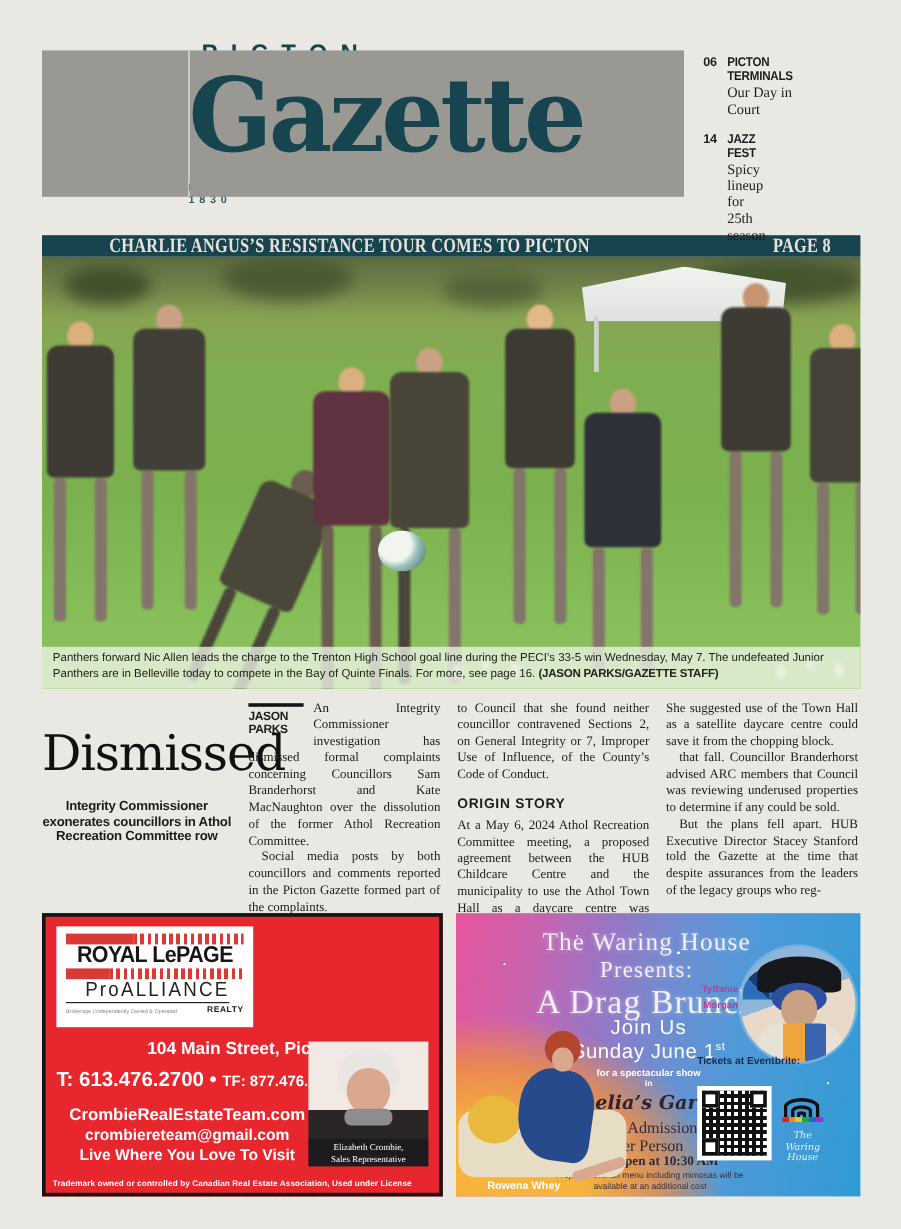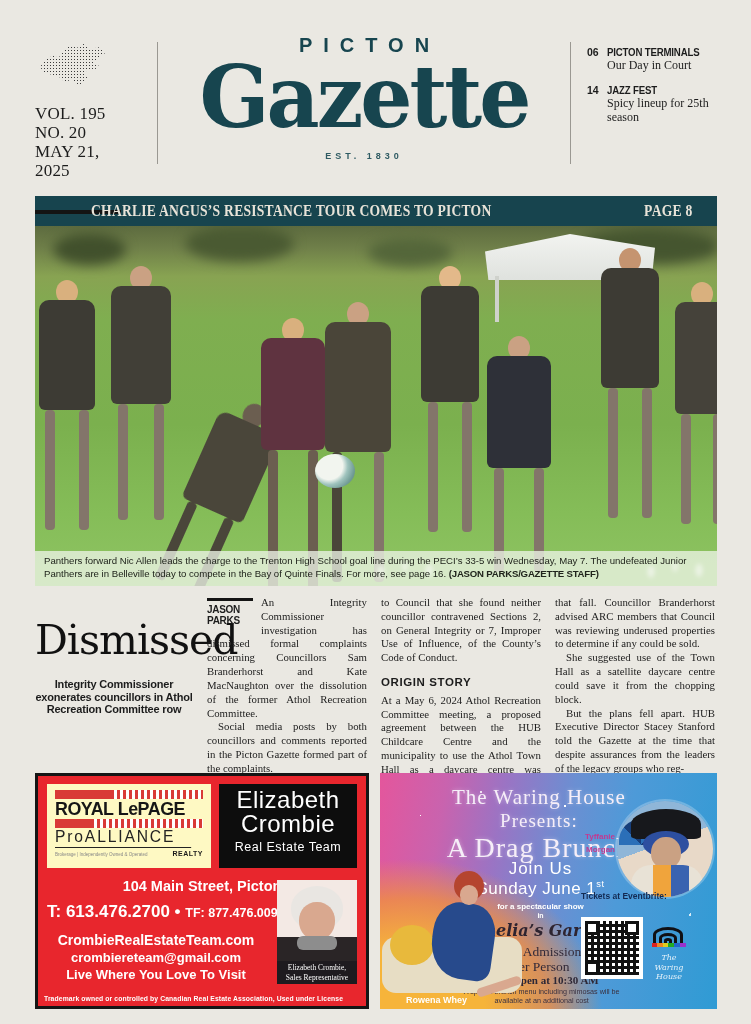--- a/index.html
+++ b/index.html
@@ -26,21 +26,21 @@
   .m-picton { font-weight:700; font-size:20px; letter-spacing:11px; text-indent:11px; }
   .m-gazette { font-family:"DejaVu Serif", serif; font-weight:700; font-size:82px; line-height:0.95; letter-spacing:-3px; margin-top:2px; transform:scaleY(1.04); }
   .m-est { font-size:9px; letter-spacing:4px; color:#2f5b63; margin-top:14px; font-weight:700; }
   .h-right { padding:46px 0 0 16px; }
   .idx-item { display:grid; grid-template-columns:20px 1fr; margin-bottom:11px; }
   .idx-num, .idx-title { font-weight:700; font-size:10.5px; letter-spacing:-0.2px; }
   .idx-title { transform:scaleX(0.92); transform-origin:left; }
   .idx-sub { grid-column:2; font-family:"Liberation Serif", serif; font-size:12px; line-height:1.15; margin-top:1px; }
 
   
-  .banner { height:30px; background:#17444e; display:flex; align-items:center; justify-content:space-between; padding:0 24px 0 56px; color:#e8e3d8; }
+  .banner { height:18px; background:#17444e; display:flex; align-items:center; justify-content:space-between; padding:0 24px 0 56px; color:#e8e3d8; }
   .banner span { font-family:"Liberation Serif", serif; font-weight:700; font-size:17px; letter-spacing:0.3px; transform:scaleX(0.8); display:inline-block; transform-origin:left; white-space:nowrap; }
   .banner .b-page { transform-origin:right; }
 
   
   .photo { position:relative; height:360px; overflow:hidden;
     background:linear-gradient(180deg,#5d6b3f 0%, #6f7f49 6%, #88a352 14%, #7fae50 26%, #7bb04e 55%, #85bd58 80%, #8fc463 100%);
   }
   .ph-trees { position:absolute; left:0; top:0; width:100%; height:58px; filter:blur(6px);
     background:radial-gradient(60px 26px at 8% 40%, #41502c 0 60%, transparent 61%),
                radial-gradient(90px 30px at 30% 30%, #4a5a32 0 60%, transparent 61%),
@@ -75,40 +75,40 @@
     font-family:"Liberation Sans", sans-serif; font-weight:700; font-size:10px; line-height:1.1; letter-spacing:-0.3px; }
   .subhead { font-family:"Liberation Sans", sans-serif; font-weight:700; font-size:11.5px; letter-spacing:0.6px; margin:10px 0 4px; text-align:left; }
   .continued { position:absolute; right:0; bottom:2px; font-family:"Liberation Sans", sans-serif; font-weight:700; font-size:9px; letter-spacing:-0.2px; }
 
   
   .ads { display:grid; grid-template-columns:334px 337px; column-gap:11px; margin-top:9px; height:236px; }
 
   
   .ad-crombie { border:3px solid #151515; background:#e8262d; position:relative; padding:8px 9px; }
   .cr-top { display:flex; gap:8px; }
-  .rl-box { background:#fef9c3; width:164px; height:84px; padding:6px 8px 4px; }
+  .rl-box { background:#ffffff; width:164px; height:84px; padding:6px 8px 4px;text-align:right; }
   .rl-bar { height:9px; display:flex; }
   .rl-bar .solid { background:#d93a36; width:38%; }
   .rl-bar .stripes { flex:1; background:repeating-linear-gradient(90deg,#d93a36 0 3px,#fff 3px 6px); }
   .rl-name { font-weight:700; font-size:19px; letter-spacing:-0.5px; color:#161616; line-height:1.05; transform:scaleX(0.94); transform-origin:left; white-space:nowrap; }
   .rl-pro { font-size:17px; letter-spacing:2px; color:#232323; border-bottom:1.5px solid #232323; line-height:1.1; transform:scaleX(0.92); transform-origin:left; white-space:nowrap; }
   .rl-small { font-size:4.5px; color:#888; display:flex; justify-content:space-between; align-items:flex-end; margin-top:2px; }
   .rl-small b { color:#1a1a1a; font-size:7px; letter-spacing:0.5px; }
   .ec-box { background:#0d0d0d; flex:1; color:#fff; text-align:center; padding-top:4px; height:84px; }
   .ec-name { font-size:24px; line-height:1.02; letter-spacing:0.5px; font-family:"Liberation Sans", sans-serif; }
   .ec-team { font-size:12.5px; margin-top:3px; letter-spacing:0.5px; }
   .cr-address { color:#fff; font-weight:700; font-size:14.5px; text-align:center; margin:10px 0 8px; }
   .cr-cols { display:flex; }
   .cr-left { width:218px; text-align:center; color:#fff; }
   .cr-phone { font-weight:700; font-size:17px; white-space:nowrap; text-align:left; }
   .cr-phone .tf { font-size:12.5px; }
   .cr-web { font-weight:700; font-size:14px; margin-top:10px; }
   .cr-email { font-weight:700; font-size:13px; margin-top:2px; }
   .cr-tag { font-weight:700; font-size:13px; margin-top:2px; }
-  .cr-photo { position:absolute; right:9px; bottom:22px; width:80px; height:104px; background:linear-gradient(180deg,#f3e9e4 0 55%, #2a2526 55% 100%); overflow:hidden; }
+  .cr-photo { position:absolute; right:9px; bottom:22px; width:100px; height:104px; background:linear-gradient(180deg,#f3e9e4 0 55%, #2a2526 55% 100%); overflow:hidden; }
   .cr-hair { position:absolute; left:50%; top:6px; transform:translateX(-50%); width:52px; height:44px; border-radius:50% 50% 46% 46%; background:#e9e6e2; }
   .cr-face { position:absolute; left:50%; top:22px; transform:translateX(-50%); width:36px; height:38px; border-radius:48%; background:#d9a88f; }
   .cr-neck { position:absolute; left:50%; top:56px; transform:translateX(-50%); width:40px; height:14px; background:#8d8d8d; border-radius:6px; }
   .cr-cap { position:absolute; left:0; bottom:0; width:100%; background:rgba(20,20,25,0.55); color:#fff;
     font-family:"Liberation Serif", serif; font-size:7.5px; text-align:center; line-height:1.25; padding:2px 0; }
   .cr-disc { position:absolute; left:6px; bottom:4px; color:#fff; font-weight:700; font-size:6.8px; letter-spacing:0.1px; }
 
   
   .ad-waring { position:relative; overflow:hidden; color:#fff;
     background:
@@ -176,31 +176,20 @@
     background:linear-gradient(90deg,#d22 0 16%, #e82 16% 32%, #dc2 32% 48%, #2a2 48% 64%, #26c 64% 82%, #93c 82% 100%); }
   .w-wh-logo { font-family:"DejaVu Serif", serif; font-style:italic; font-size:8px; color:rgba(255,255,255,0.85); margin-top:6px; text-align:center; width:40px; line-height:1.2; }
   sup { font-size:0.55em; }
 </style>
 </head>
 <body>
 
 <div class="page">
 
   <div class="header">
-    <div class="h-left">
-      <div class="county-map"></div>
-      <div class="vol">
-        <div>VOL. 195</div>
-        <div>NO. 20</div>
-        <div>MAY 21,</div>
-        <div>2025</div>
-      </div>
-      <div class="h-rule"></div>
-      <span class="site">PICTONGAZETTE.CA</span>
-    </div>
     <div class="vdiv"></div>
     <div class="h-center">
       <div class="m-picton">PICTON</div>
       <div class="m-gazette">Gazette</div>
       <div class="m-est">EST. 1830</div>
     </div>
     <div class="vdiv"></div>
     <div class="h-right">
       <div class="idx-item">
         <span class="idx-num">06</span>
@@ -317,22 +306,22 @@
       <p>Social media posts by both councillors and comments reported in the Picton Gazette formed part of the complaints.</p>
       <p>Interim Integrity Commissioner Meaghan Barrett of Aird &amp; Berlis LLP reported</p>
     </div>
     <div class="bodycol">
       <p>to Council that she found neither councillor contravened Sections 2, on General Integrity or 7, Improper Use of Influence, of the County’s Code of Conduct.</p>
       <div class="subhead">ORIGIN STORY</div>
       <p>At a May 6, 2024 Athol Recreation Committee meeting, a proposed agreement between the HUB Childcare Centre and the municipality to use the Athol Town Hall as a daycare centre was discussed.</p>
       <p>The deal would have created 24 pre-school child care spaces at the Town Hall</p>
     </div>
     <div class="bodycol">
+      <p>She suggested use of the Town Hall as a satellite daycare centre could save it from the chopping block.</p>
       <p>that fall. Councillor Branderhorst advised ARC members that Council was reviewing underused properties to determine if any could be sold.</p>
-      <p>She suggested use of the Town Hall as a satellite daycare centre could save it from the chopping block.</p>
       <p>But the plans fell apart. HUB Executive Director Stacey Stanford told the Gazette at the time that despite assurances from the leaders of the legacy groups who reg-</p>
       <div class="continued">CONTINUED ON PAGE 3</div>
     </div>
   </div>
 
   <div class="ads">
 
     <div class="ad-crombie">
       <div class="cr-top">
         <div class="rl-box">
@@ -343,25 +332,20 @@
           <div class="rl-name">ROYAL LePAGE</div>
           <div class="rl-bar">
               <span class="solid" style="width:24%;"></span>
               <span class="stripes"></span>
             </div>
           <div class="rl-pro">ProALLIANCE</div>
           <div class="rl-small">
             <span>Brokerage  |  Independently Owned &amp; Operated</span>
             <b>REALTY</b>
           </div>
-        </div>
-        <div class="ec-box">
-          <div class="ec-name">Elizabeth</div>
-          <div class="ec-name">Crombie</div>
-          <div class="ec-team">Real Estate Team</div>
         </div>
       </div>
       <div class="cr-address">104 Main Street, Picton</div>
       <div class="cr-cols">
         <div class="cr-left">
           <div class="cr-phone"><span>T: 613.476.2700</span><span> • </span><span class="tf">TF: 877.476.0096</span></div>
           <div class="cr-web">CrombieRealEstateTeam.com</div>
           <div class="cr-email">crombiereteam@gmail.com</div>
           <div class="cr-tag">Live Where You Love To Visit</div>
         </div>

